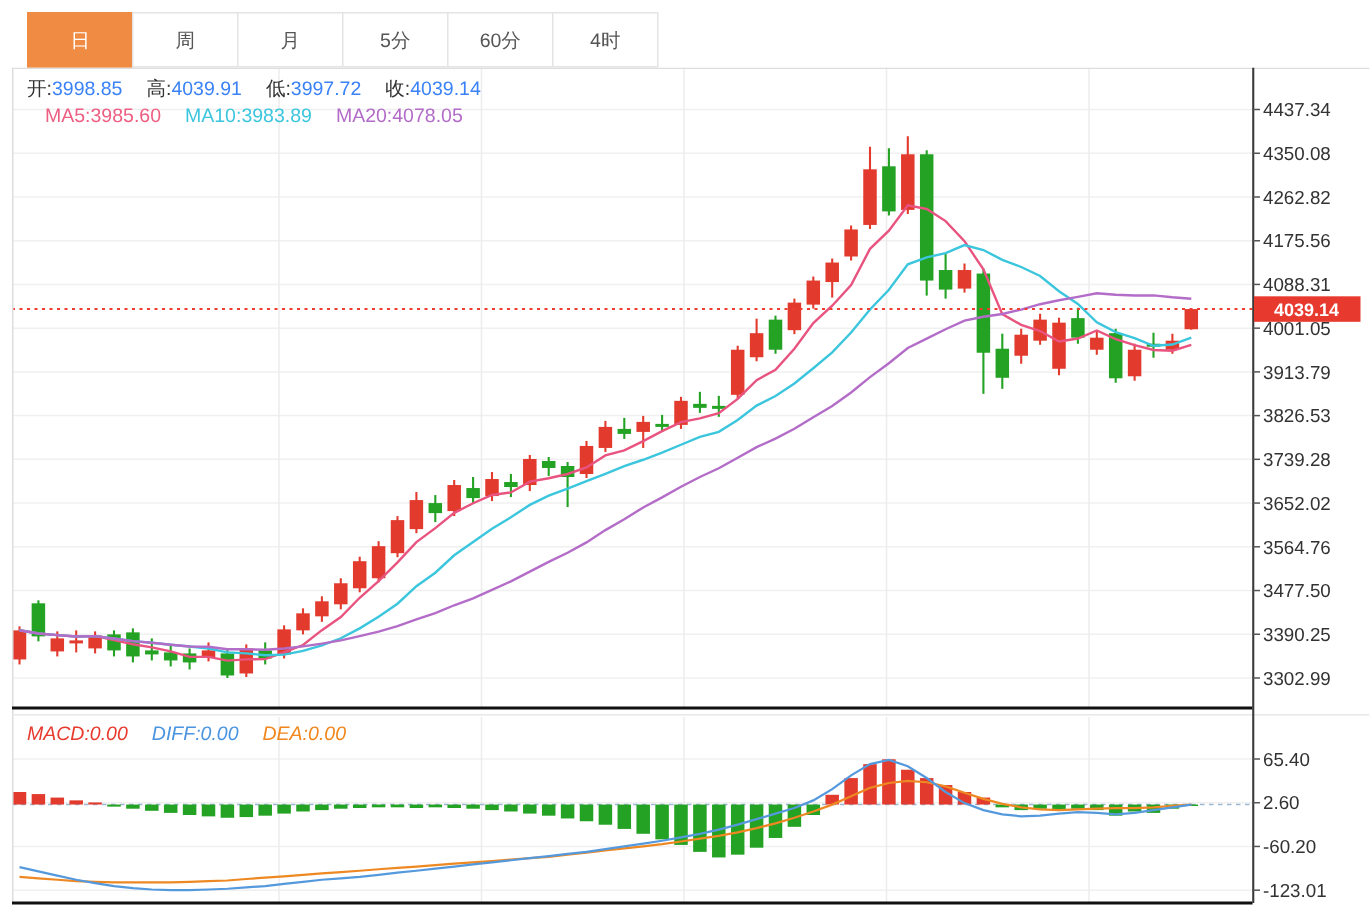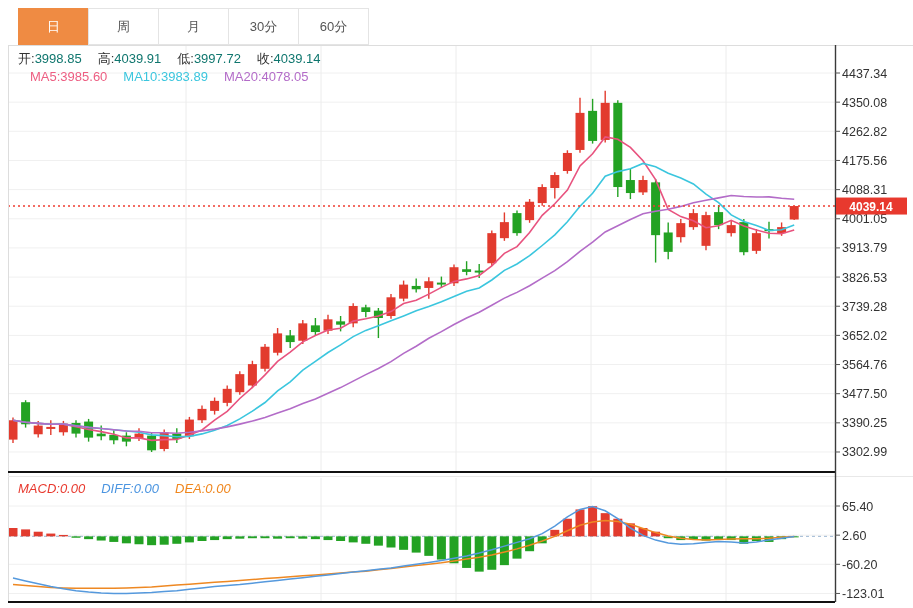--- a/index.html
+++ b/index.html
@@ -14,35 +14,36 @@
   .tab:first-child{margin-left:0;}
   .tab.active{background:#ef8b43;border-color:#ef8b43;color:#fff;}
   
   .frame{position:absolute;left:8px;top:45px;width:905px;height:563px;text-align:center;}
   svg{display:block;}
   
   .legend{position:absolute;font-size:13px;white-space:nowrap;z-index:3;}
   .legend .item{margin-right:16px;}
   .legend .lbl{color:#333;}
   .legend-ohlc{left:18px;top:50px;}
-  .legend-ohlc .val{color:#0f766e;}
+  .legend-ohlc .val{color:#3b82f6;}
   .legend-ma{left:30px;top:69px;}
   .legend-macd{left:18px;top:481px;font-style:italic;}
   text{font-family:"Liberation Sans","DejaVu Sans",sans-serif;}
 </style>
 </head>
 <body>
 
 <div class="app">
   <div class="tabs" id="tabs">
       <div class="tab active">日</div>
       <div class="tab">周</div>
       <div class="tab">月</div>
-      <div class="tab">30分</div>
+      <div class="tab">5分</div>
       <div class="tab">60分</div>
+      <div class="tab">4时</div>
     </div>
   <div class="legend legend-ohlc" id="ohlc-legend"><span class="item"><span class="lbl">开:</span><span class="val">3998.85</span></span><span class="item"><span class="lbl">高:</span><span class="val">4039.91</span></span><span class="item"><span class="lbl">低:</span><span class="val">3997.72</span></span><span class="item"><span class="lbl">收:</span><span class="val">4039.14</span></span></div>
   <div class="legend legend-ma" id="ma-legend"><span class="item"><span class="lbl" style="color: rgb(237, 94, 130);">MA5:</span><span class="val" style="color: rgb(237, 94, 130);">3985.60</span></span><span class="item"><span class="lbl" style="color: rgb(59, 198, 222);">MA10:</span><span class="val" style="color: rgb(59, 198, 222);">3983.89</span></span><span class="item"><span class="lbl" style="color: rgb(179, 108, 200);">MA20:</span><span class="val" style="color: rgb(179, 108, 200);">4078.05</span></span></div>
   <div class="legend legend-macd" id="macd-legend"><span class="item"><span class="lbl" style="color: rgb(232, 57, 46);">MACD:</span><span class="val" style="color: rgb(232, 57, 46);">0.00</span></span><span class="item"><span class="lbl" style="color: rgb(74, 148, 224);">DIFF:</span><span class="val" style="color: rgb(74, 148, 224);">0.00</span></span><span class="item"><span class="lbl" style="color: rgb(240, 134, 28);">DEA:</span><span class="val" style="color: rgb(240, 134, 28);">0.00</span></span></div>
   <div class="frame">
     <svg id="chart" width="905" height="563">
         <defs>
           <clipPath id="p1">
             <rect x="0" y="0" width="827" height="427"></rect>
           </clipPath>

